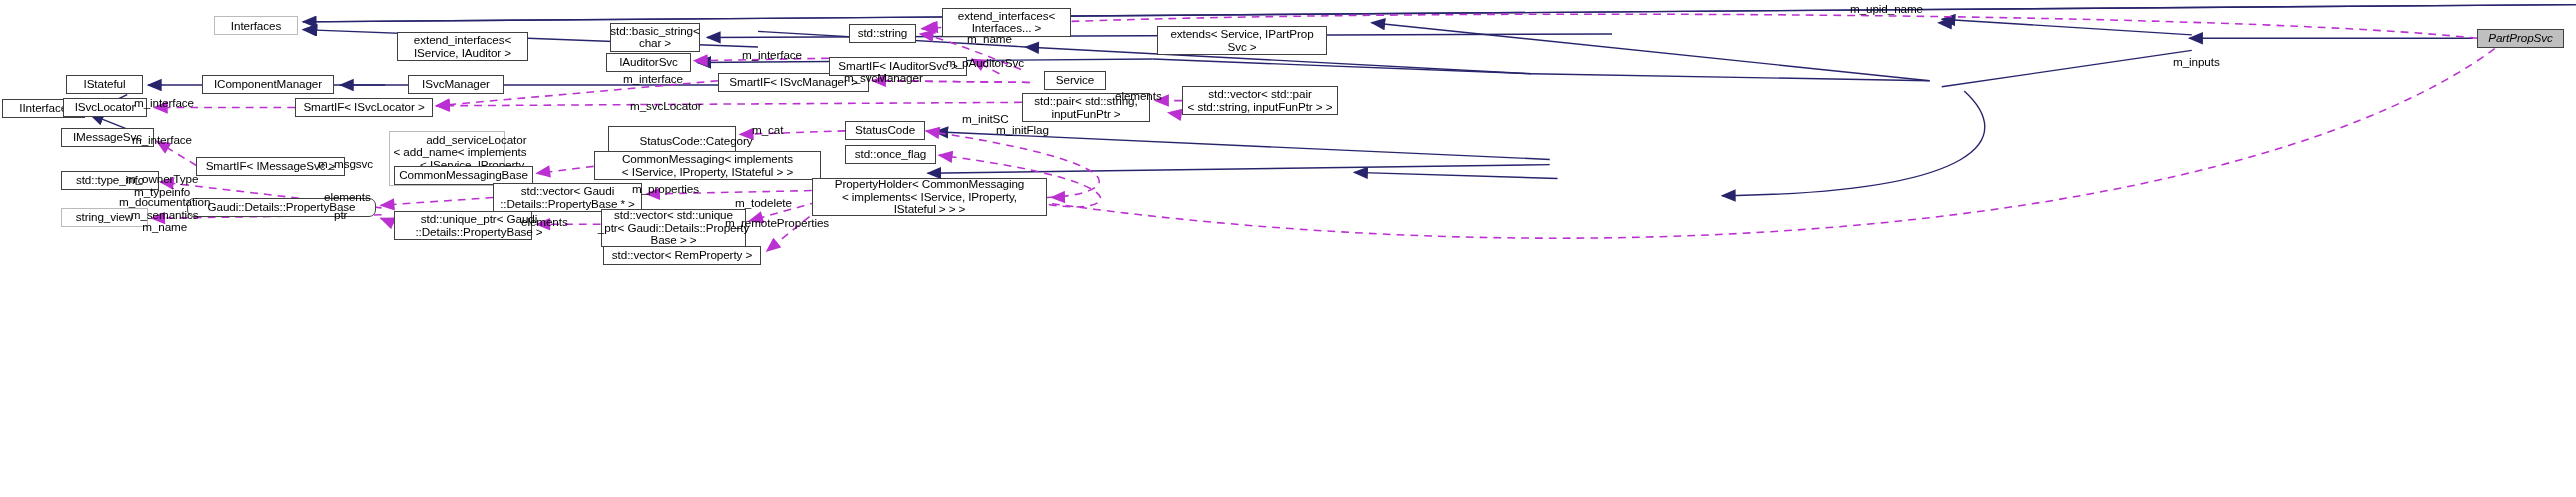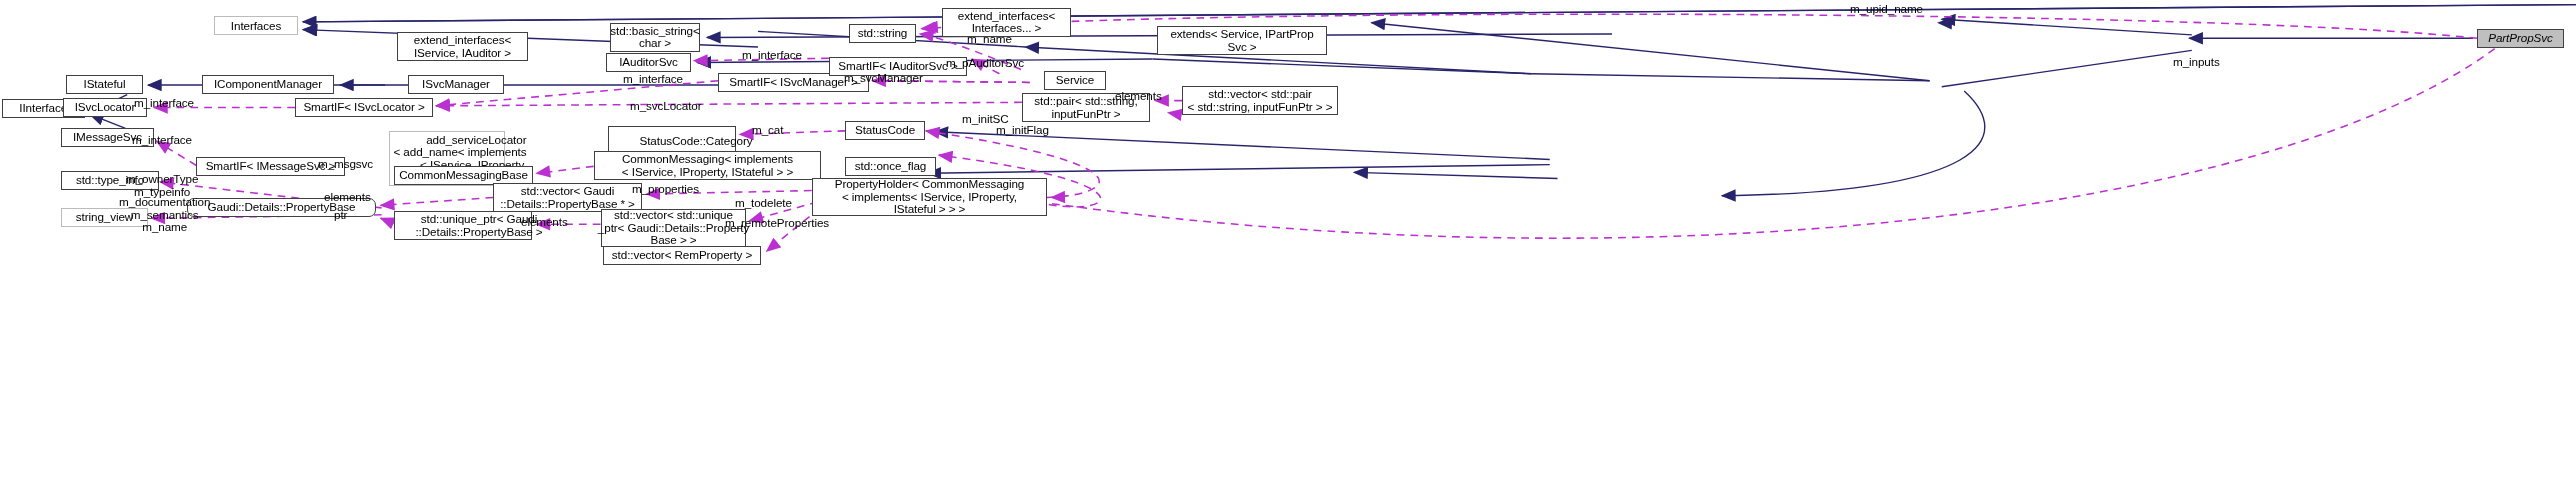--- a/index.html
+++ b/index.html
@@ -194,21 +194,21 @@
       <div class="node thick" style="left: 606px; top: 53px; width: 85px; height: 19px;">IAuditorSvc</div>
       <div class="node thick" style="left: 718px; top: 73px; width: 151px; height: 19px;">SmartIF&lt; ISvcManager &gt;</div>
       <div class="node thick" style="left: 608px; top: 126px; width: 128px; height: 31px; padding-left: 48px;">StatusCode::Category</div>
       <div class="node thick" style="left: 594px; top: 151px; width: 227px; height: 29px;">CommonMessaging&lt; implements
 &lt; IService, IProperty, IStateful &gt; &gt;</div>
       <div class="node thick" style="left: 601px; top: 209px; width: 145px; height: 38px;">std::vector&lt; std::unique
 _ptr&lt; Gaudi::Details::Property
 Base &gt; &gt;</div>
       <div class="node thick" style="left: 603px; top: 246px; width: 158px; height: 19px;">std::vector&lt; RemProperty &gt;</div>
       <div class="node thick" style="left: 845px; top: 121px; width: 80px; height: 19px;">StatusCode</div>
-      <div class="node thick" style="left: 845px; top: 145px; width: 91px; height: 19px; margin-top: 12px;">std::once_flag</div>
+      <div class="node thick" style="left: 845px; top: 145px; width: 91px; height: 19px;">std::once_flag</div>
       <div class="node thick" style="left: 812px; top: 178px; width: 235px; height: 38px;">PropertyHolder&lt; CommonMessaging
 &lt; implements&lt; IService, IProperty,
 IStateful &gt; &gt; &gt;</div>
       <div class="node thick" style="left: 829px; top: 57px; width: 138px; height: 19px;">SmartIF&lt; IAuditorSvc &gt;</div>
       <div class="node thick" style="left: 849px; top: 24px; width: 67px; height: 19px;">std::string</div>
       <div class="node thick" style="left: 1044px; top: 71px; width: 62px; height: 19px;">Service</div>
       <div class="node thick" style="left: 942px; top: 7.8px; width: 129px; height: 29px;">extend_interfaces&lt;
 Interfaces... &gt;</div>
       <div class="node thick" style="left: 1022px; top: 93px; width: 128px; height: 29px;">std::pair&lt; std::string,
 inputFunPtr &gt;</div>

